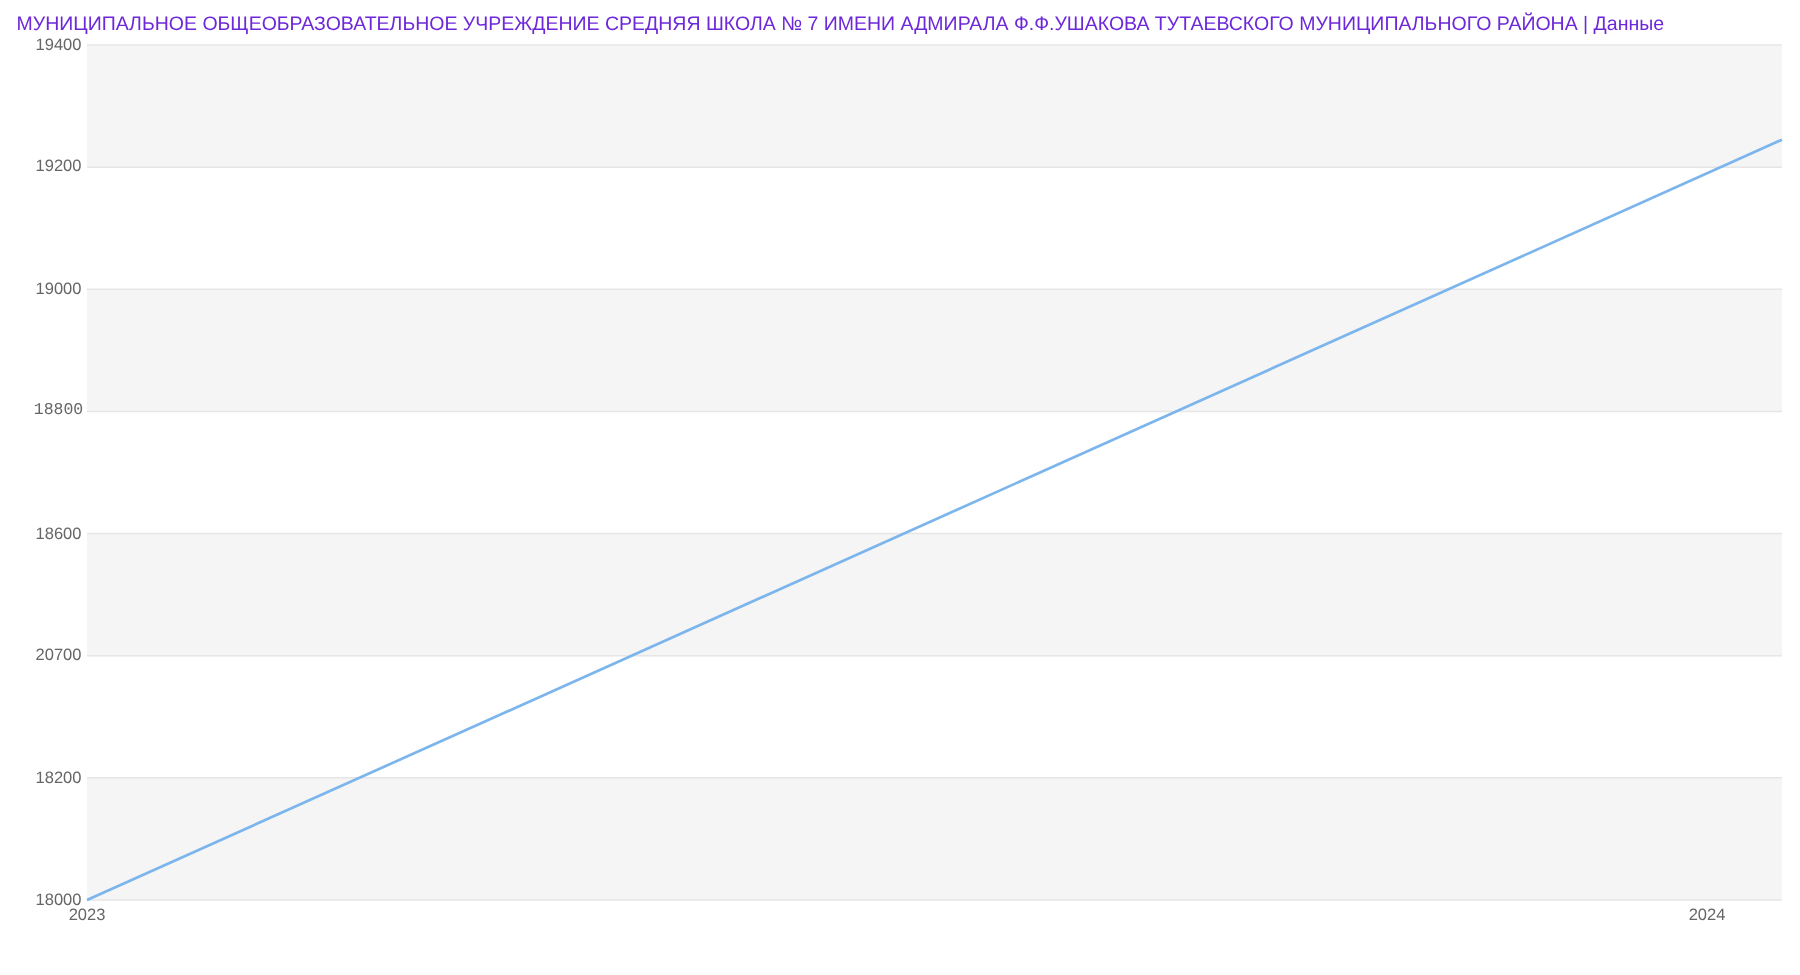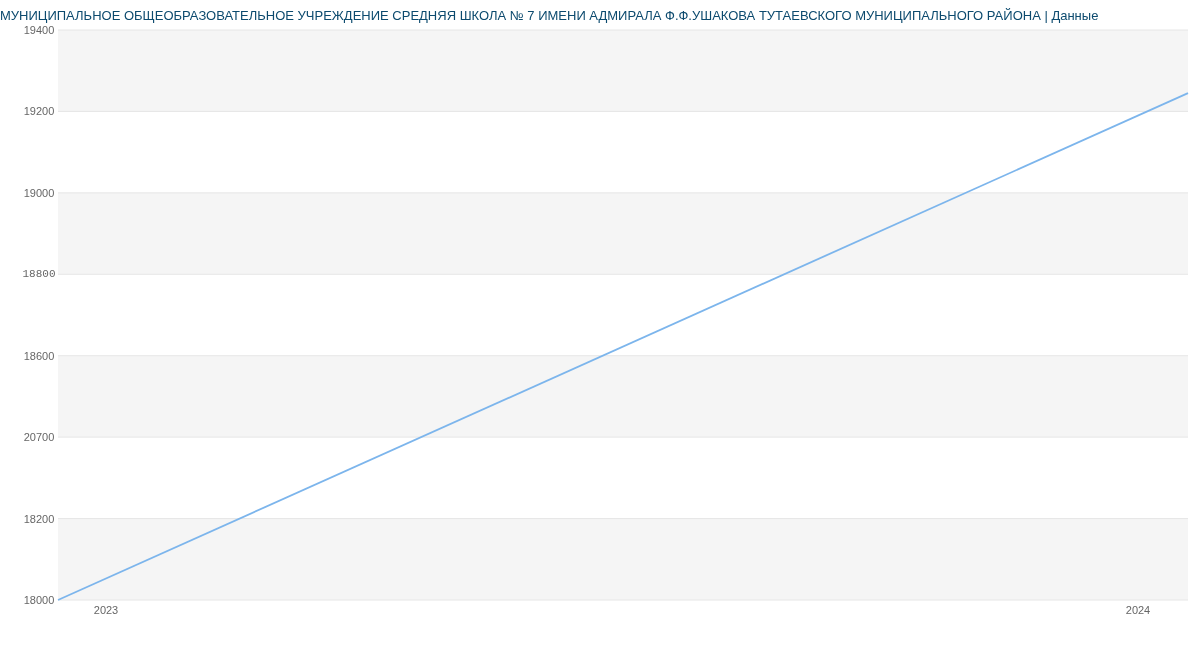--- a/index.html
+++ b/index.html
@@ -10,23 +10,23 @@
       height: 650px;
       overflow: hidden;
     }
     .chart-container {
       width: 1200px;
       height: 650px;
       position: relative;
     }
     .chart-title {
       font-size: 13px;
-      color: #0c4a6e;
+      color: #6d28d9;
       text-align: left;
-      padding: 8px 0 0 0;
+      padding: 8px 0 0 11px;
       white-space: nowrap;
       overflow: hidden;
     }
     .plot-area {
       position: absolute;
       left: 58px;
       top: 30px;
       width: 1130px;
       height: 570px;
     }
@@ -90,16 +90,16 @@
       <div class="y-tick" style="top: 600px;">18000</div>
       <div class="y-tick" style="top: 518.571px;">18200</div>
       <div class="y-tick" style="top: 437.143px;">20700</div>
       <div class="y-tick" style="top: 355.714px;">18600</div>
       <div class="y-tick" style="top: 274.286px; font-family: Liberation Mono, monospace;">18800</div>
       <div class="y-tick" style="top: 192.857px;">19000</div>
       <div class="y-tick" style="top: 111.429px;">19200</div>
       <div class="y-tick" style="top: 30px;">19400</div>
     </div>
   <div id="x-ticks">
-      <div class="x-tick" style="left: 58px; margin-left: 48px;">2023</div>
+      <div class="x-tick" style="left: 58px;">2023</div>
       <div class="x-tick" style="left: 1138px;">2024</div>
     </div>
 </div>
 
 </body></html>

